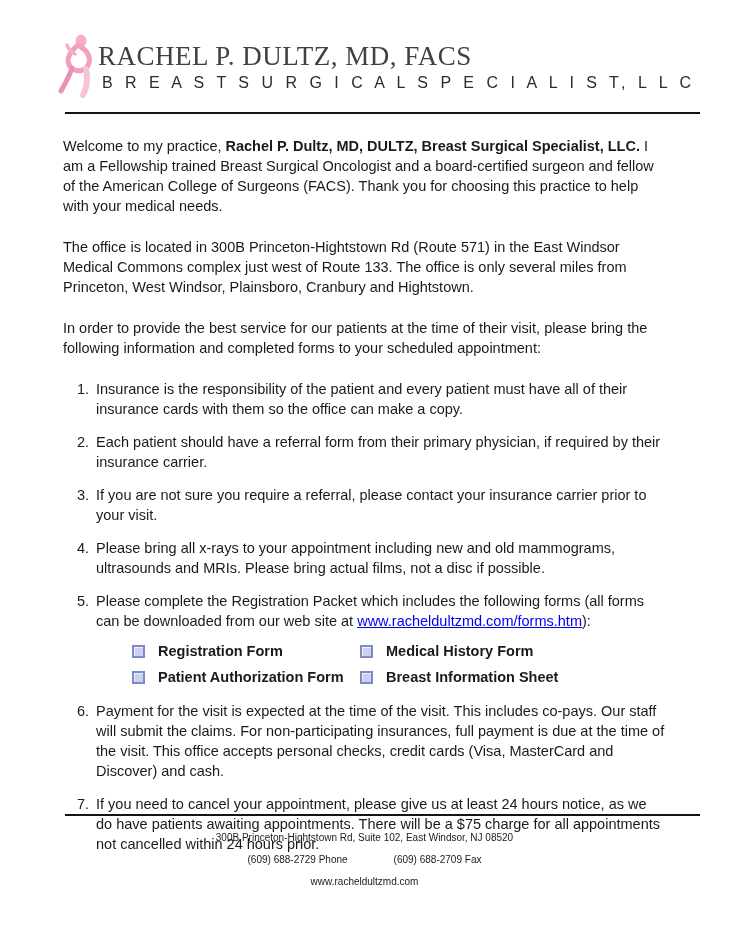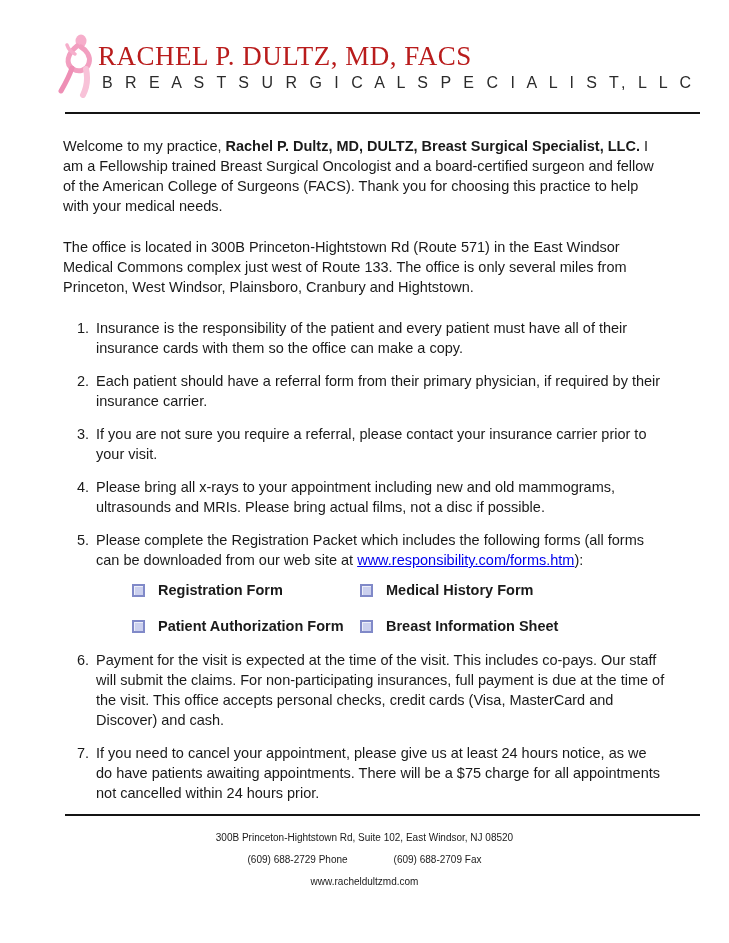--- a/index.html
+++ b/index.html
@@ -8,38 +8,38 @@
     position:relative; box-sizing:border-box; overflow:hidden;
     font-family:"Liberation Sans", sans-serif;
     font-size:14.5px; line-height:1.38; color:#1a1a1a;
   }
   
   .letterhead { padding-top:32px; margin-left:58px; display:flex; align-items:flex-start; }
   .ribbon { flex:0 0 auto; margin-top:2px; }
   .brand { margin-left:-4px; padding-top:10px; }
   .brand-title {
     font-family:"Liberation Serif", serif; font-size:27px; line-height:1.05;
-    letter-spacing:0.5px; color:#b91c1c; white-space:nowrap;
+    letter-spacing:0.5px; color:#404040; white-space:nowrap;
   }
   .brand-subtitle {
     font-size:16px; letter-spacing:4px; margin-top:2px; margin-left:4px;
     color:#2b2b2b; white-space:nowrap;
   }
   .rule { border:none; border-top:2px solid #141414; margin:9px 29px 0 65px; }
   
   .content { margin:22px 64px 0 63px; }
   .para { margin:0 0 21px 0; }
   .bold { font-weight:bold; }
   .numlist { margin-top:1px; }
   .item { display:flex; margin-bottom:13px; }
   .item .num { flex:0 0 19px; margin-left:14px; }
   .item .itext { flex:1; }
   a.doclink { color:#0000EE; text-decoration:underline; }
   .forms-grid {
-    display:grid; grid-template-columns:228px auto; row-gap:16px;
+    display:grid; grid-template-columns:228px auto; row-gap:6px;
     margin:10px 0 1px 36px;
   }
   .form-cell { display:flex; align-items:center; font-weight:bold; }
   .checkbox {
     width:9px; height:9px; flex:0 0 auto; margin-right:13px;
     border:2px solid #8089C8; background:#CBD0EE;
     box-shadow:inset 1px 1px 0 rgba(255,255,255,0.65);
   }
   .closing { margin-top:22px; }
   
@@ -69,20 +69,21 @@
     </div>
   </div>
   <hr class="rule">
 
   <div class="content">
 
     <p class="para"><span>Welcome to my practice, </span><span class="bold">Rachel P. Dultz, MD, DULTZ, Breast Surgical Specialist, LLC.</span><span>  I am a Fellowship trained Breast Surgical Oncologist and a board-certified surgeon and fellow of the American College of Surgeons (FACS). Thank you for choosing this practice to help with your medical needs.</span></p>
 
     <p class="para">The office is located in 300B Princeton-Hightstown Rd (Route 571) in the East Windsor Medical Commons complex just west of Route 133.  The office is only several miles from Princeton, West Windsor, Plainsboro, Cranbury and Hightstown.</p>
 
+    <p class="para">In order to provide the best service for our patients at the time of their visit, please bring the following information and completed forms to your scheduled appointment:</p>
 
     <div class="numlist">
 
       <div class="item">
         <span class="num">1.</span>
         <span class="itext">Insurance is the responsibility of the patient and every patient must have all of their insurance cards with them so the office can make a copy.</span>
       </div>
 
       <div class="item">
         <span class="num">2.</span>
@@ -94,21 +95,21 @@
         <span class="itext">If you are not sure you require a referral, please contact your insurance carrier prior to your visit.</span>
       </div>
 
       <div class="item">
         <span class="num">4.</span>
         <span class="itext">Please bring all x-rays to your appointment including new and old mammograms, ultrasounds and MRIs. Please bring actual films, not a disc if possible.</span>
       </div>
 
       <div class="item">
         <span class="num">5.</span>
-        <span class="itext"><span>Please complete the Registration Packet which includes the following forms (all forms can be downloaded from our web site at </span><a class="doclink" href="#">www.responsibility.com/forms.htm</a><span>):</span>
+        <span class="itext"><span>Please complete the Registration Packet which includes the following forms (all forms can be downloaded from our web site at </span><a class="doclink" href="#">www.racheldultzmd.com/forms.htm</a><span>):</span>
           <div class="forms-grid">
             <div class="form-cell">
               <span class="checkbox"></span>
               <span>Registration Form</span>
             </div>
             <div class="form-cell">
               <span class="checkbox"></span>
               <span>Medical History Form</span>
             </div>
             <div class="form-cell">

